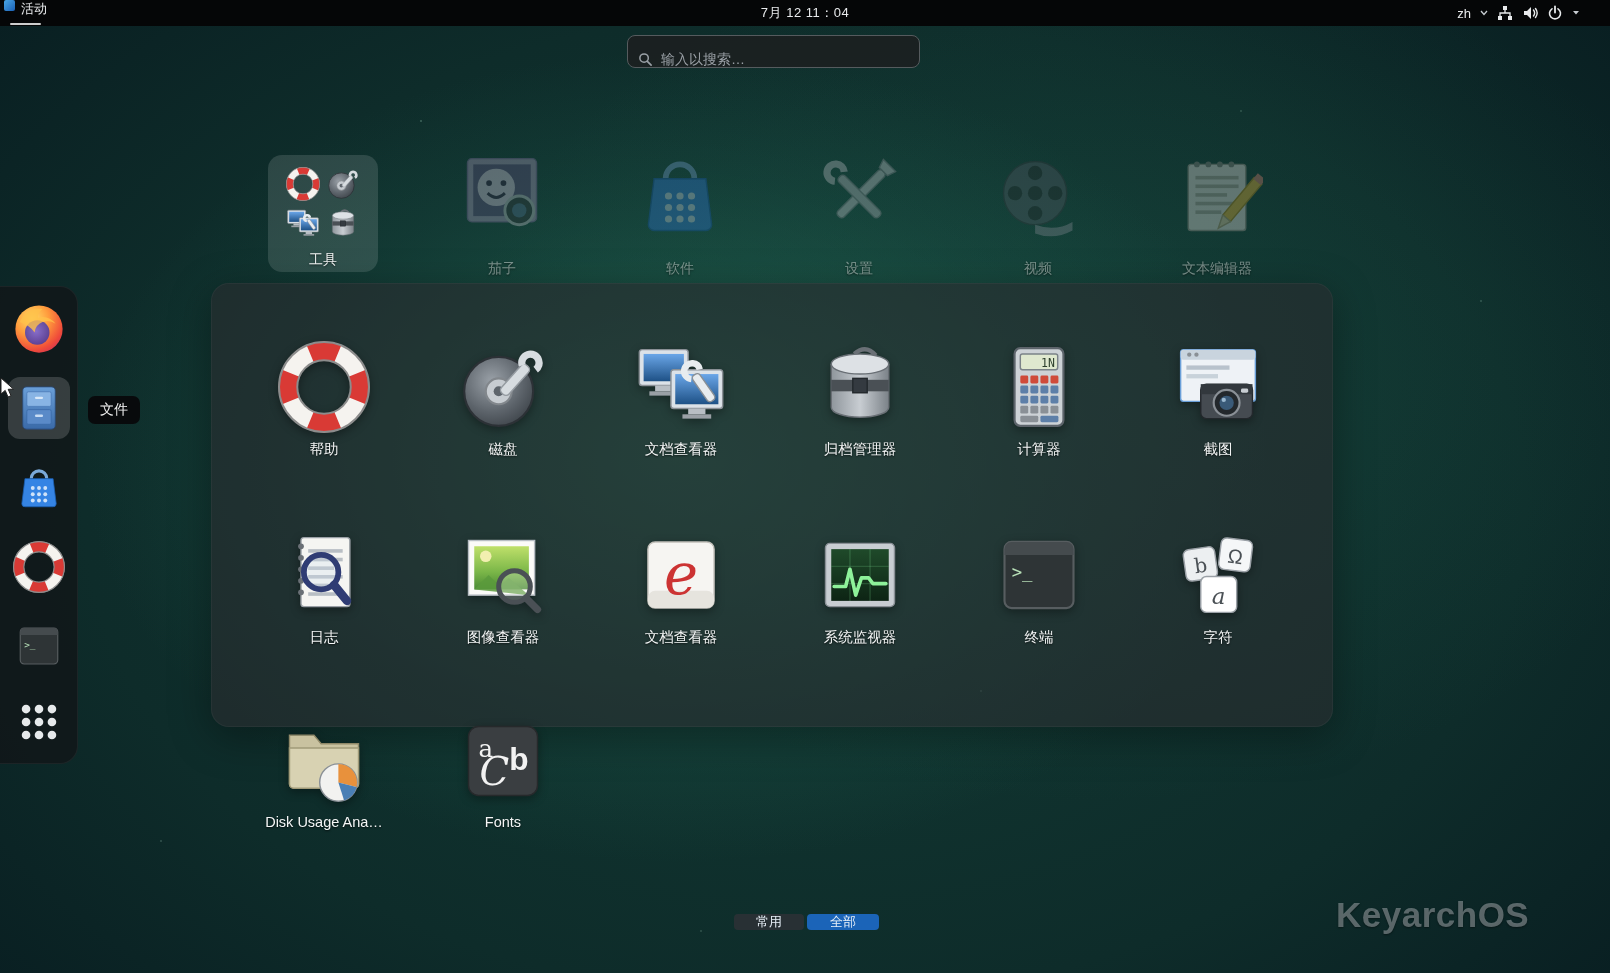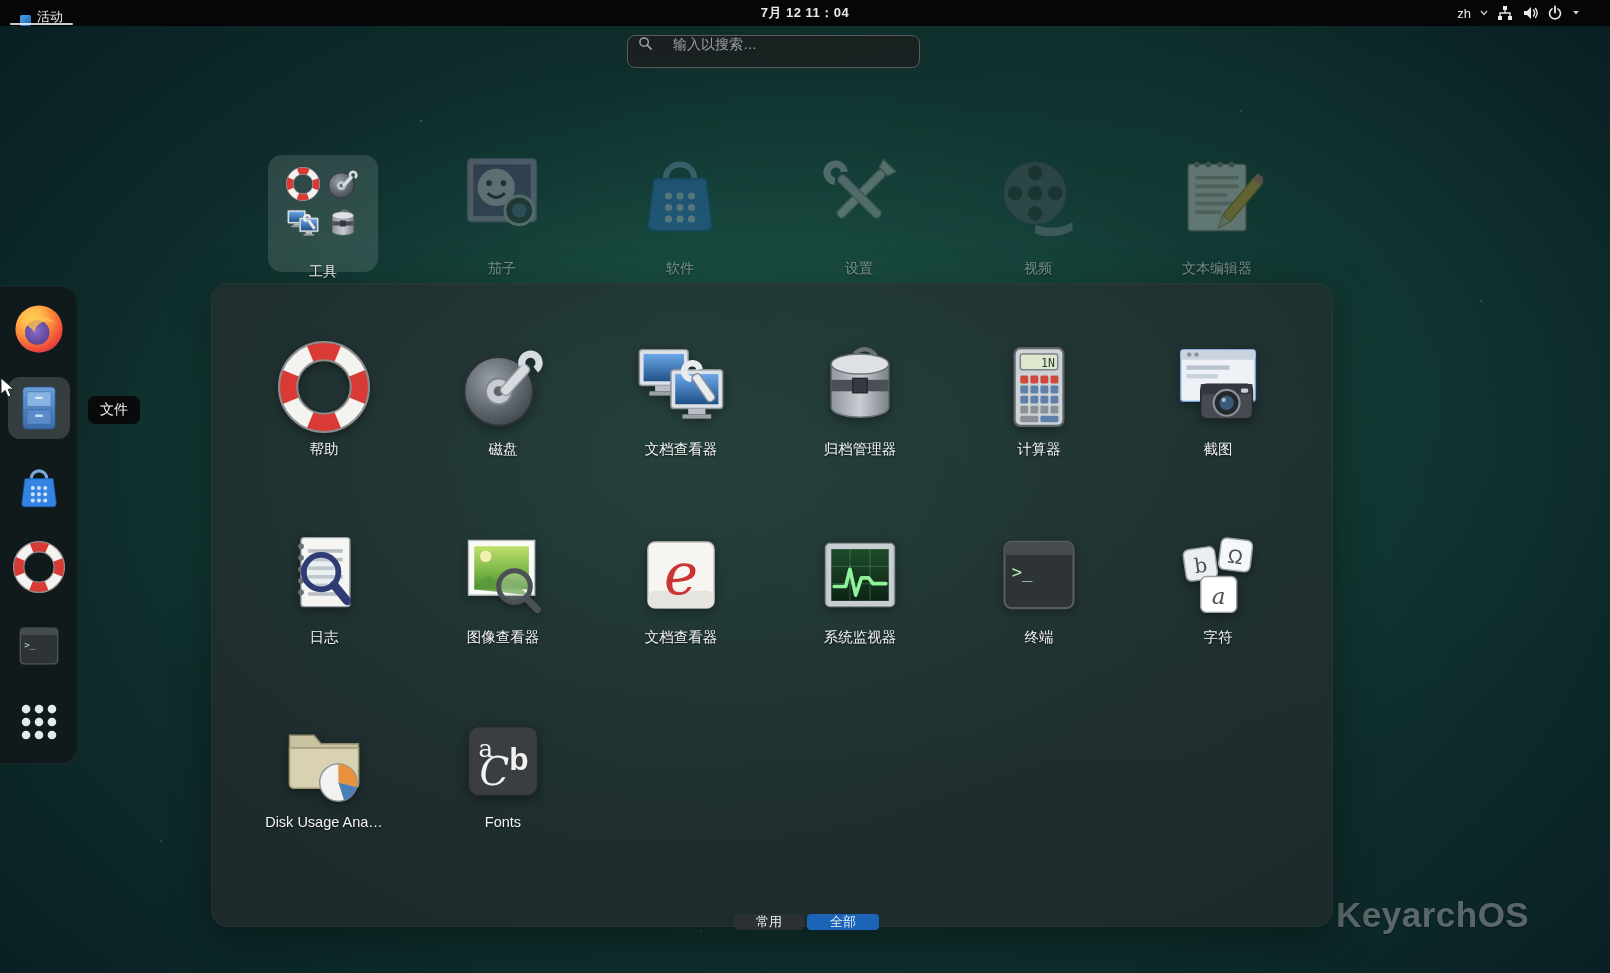--- a/index.html
+++ b/index.html
@@ -16,46 +16,46 @@
   .stars::before{content:"";position:absolute;left:0;top:0;width:2px;height:2px;border-radius:50%;
     background:rgba(210,255,235,.35);
     box-shadow:420px 120px rgba(200,255,230,.25), 980px 690px rgba(200,255,230,.22),
       1480px 300px rgba(200,255,230,.2), 160px 840px rgba(200,255,230,.2),
       1240px 110px rgba(200,255,230,.18), 700px 930px rgba(200,255,230,.18);}
   svg.defs{position:absolute;width:0;height:0;overflow:hidden}
 
   
   .topbar{position:absolute;top:0;left:0;right:0;height:26px;background:#050607;display:flex;
     align-items:center;color:#e8eaec;font-size:13px;z-index:50}
-  .activities{display:flex;align-items:flex-end;gap:6px;padding:0 20px;height:100%;position:relative;cursor:pointer}
+  .activities{display:flex;align-items:flex-start;gap:6px;padding:0 4px;height:100%;position:relative;cursor:pointer}
   .activities::after{content:"";position:absolute;left:10px;right:10px;bottom:1px;height:2px;
     background:rgba(255,255,255,.8);border-radius:1px}
   .distro-logo{width:11px;height:11px;background:linear-gradient(135deg,#4aa8e8,#1a5fb4);border-radius:2px}
   .clock{position:absolute;left:50%;top:0;transform:translateX(-50%);height:26px;display:flex;
-    align-items:center;font-weight:700;letter-spacing:.5px;cursor:pointer}
+    align-items:center;font-weight:400;letter-spacing:.5px;cursor:pointer}
   .sysarea{margin-left:auto;display:flex;align-items:center;gap:9px;padding-right:30px;height:100%;cursor:pointer}
 
   
   .search{position:absolute;left:627px;top:35px;width:293px;height:33px;background:rgba(28,30,32,.85);
-    border:1px solid #555b5e;border-radius:8px;display:flex;align-items:flex-start;padding:0 10px;gap:20px;z-index:40}
+    border:1px solid #555b5e;border-radius:8px;display:flex;align-items:flex-end;padding:0 10px;gap:8px;z-index:40}
   .search input{flex:1;background:transparent;border:none;outline:none;color:#e8eaec;font-size:14px;font-family:inherit}
   .search input::placeholder{color:#9aa0a6}
 
   
   .folder-tile{position:absolute;left:268px;top:155px;width:110px;height:117px;background:rgba(255,255,255,.13);
     border-radius:14px;display:flex;flex-direction:column;align-items:center;padding-top:10px;z-index:10;cursor:pointer}
   .mini-grid{display:grid;grid-template-columns:38px 38px;grid-template-rows:38px 38px;gap:2px}
   .mini-grid svg{width:34px;height:34px;margin:2px}
-  .folder-tile .lbl{margin-top:20px;font-size:14px;color:#f2f4f4;text-shadow:0 1px 2px rgba(0,0,0,.6)}
+  .folder-tile .lbl{margin-top:8px;font-size:14px;color:#f2f4f4;text-shadow:0 1px 2px rgba(0,0,0,.6)}
   .bg-app{position:absolute;top:150px;width:140px;display:flex;flex-direction:column;align-items:center;z-index:5;cursor:pointer}
   .bg-app svg{width:92px;height:92px;opacity:.42;filter:brightness(.85)}
   .bg-app .lbl{margin-top:18px;font-size:14px;color:rgba(225,235,232,.5);text-shadow:0 1px 2px rgba(0,0,0,.5);white-space:nowrap}
 
   
-  .popup{position:absolute;left:211px;top:283px;width:1122px;height:644px;background:rgba(40,44,47,.62);
+  .popup{position:absolute;left:211px;top:283px;width:1122px;height:444px;background:rgba(40,44,47,.62);
     border-radius:18px;z-index:20;box-shadow:0 10px 40px rgba(0,0,0,.35);border:1px solid rgba(255,255,255,.04)}
   .app{position:absolute;width:140px;display:flex;flex-direction:column;align-items:center;cursor:pointer}
   .app svg{width:92px;height:92px;filter:drop-shadow(0 3px 5px rgba(0,0,0,.35))}
   .app .lbl{margin-top:7px;font-size:14.5px;color:#f4f6f6;text-shadow:0 1px 2px rgba(0,0,0,.7);white-space:nowrap}
 
   
   .dash{position:absolute;left:0;top:286px;width:78px;height:478px;background:rgba(18,20,23,.74);
     border-radius:0 18px 18px 0;z-index:30;border:1px solid rgba(255,255,255,.05);border-left:none}
   .ditem{position:absolute;left:50%;transform:translateX(-50%);cursor:pointer;display:flex;align-items:center;justify-content:center}
   .active-bg{position:absolute;left:8px;top:90px;width:62px;height:62px;background:rgba(255,255,255,.16);border-radius:12px;cursor:pointer}

